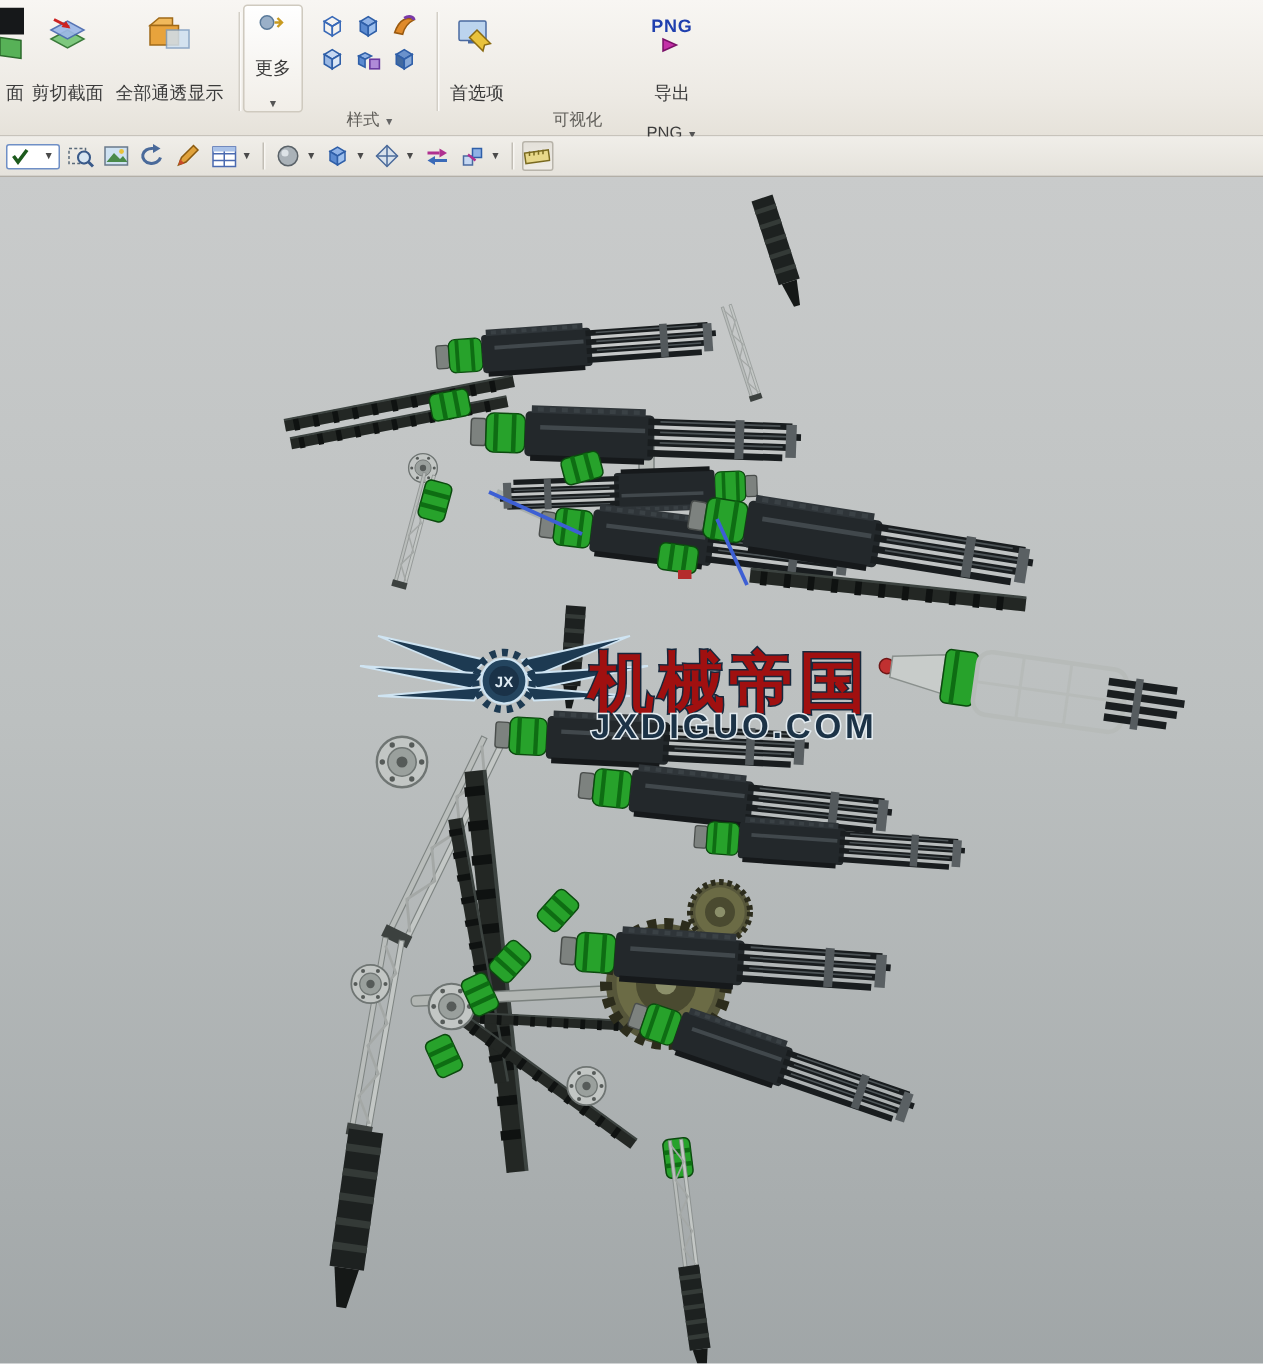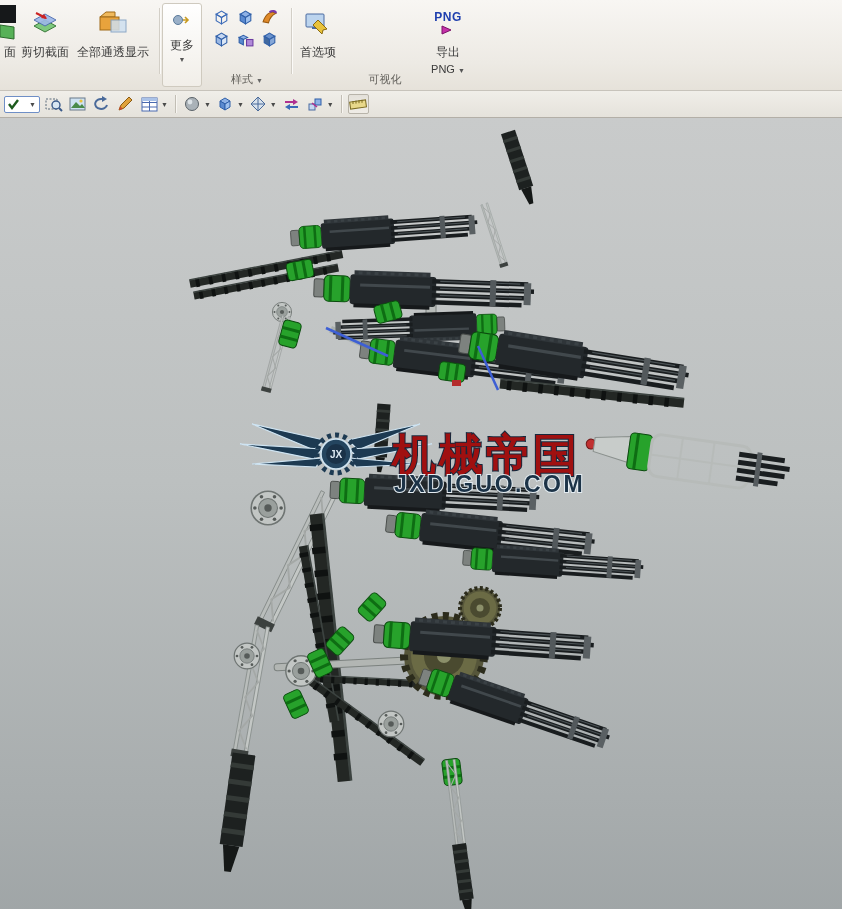--- a/index.html
+++ b/index.html
@@ -7,31 +7,31 @@
   body { font-family:"Liberation Sans", sans-serif; background:#fff; position:relative; }
 
   
   .ribbon {
     position:relative; height:91px;
     background:linear-gradient(#f8f6f3, #edeae4 70%, #e6e2da);
     border-bottom:1px solid #c7c3bb;
   }
   .rb-btn {
     position:absolute; top:3px; display:flex; flex-direction:column;
-    align-items:center; gap:4px; font-size:12px; color:#3b3b3b; cursor:default;
+    align-items:center; gap:14px; font-size:12px; color:#3b3b3b; cursor:default;
     padding-top:2px;
   }
   .rb-btn .ic { height:36px; display:flex; align-items:center; justify-content:center; }
   .rb-btn .lbl { white-space:nowrap; line-height:14px; }
   .rb-btn .arr { font-size:7px; color:#555; line-height:8px; }
   .rb-btn .sub { font-size:11px; color:#3b3b3b; line-height:12px; }
   .rb-sep { position:absolute; top:8px; bottom:16px; width:1px; background:#d3cfc7; box-shadow:1px 0 0 #fbfaf8; }
   .more-btn {
     background:linear-gradient(#ffffff,#f1eee8);
-    border:1px solid #cfcabf; border-radius:3px; height:84px; width:40px;
+    border:1px solid #cfcabf; border-radius:3px; height:72px; width:40px;
   }
   .grp { position:absolute; top:0; height:100%; }
   .grp-label {
     position:absolute; bottom:3px; left:0; width:100%; text-align:center;
     font-size:11px; color:#5f5d58; white-space:nowrap;
   }
   .grp-label .arr { font-size:7px; color:#666; }
   .cube-grid { position:absolute; top:8px; left:6px; display:flex; flex-direction:column; gap:3px; }
   .cube-row { display:flex; gap:3px; }
   .cube-ic { width:21px; height:19px; display:flex; align-items:center; justify-content:center; border-radius:2px; }

